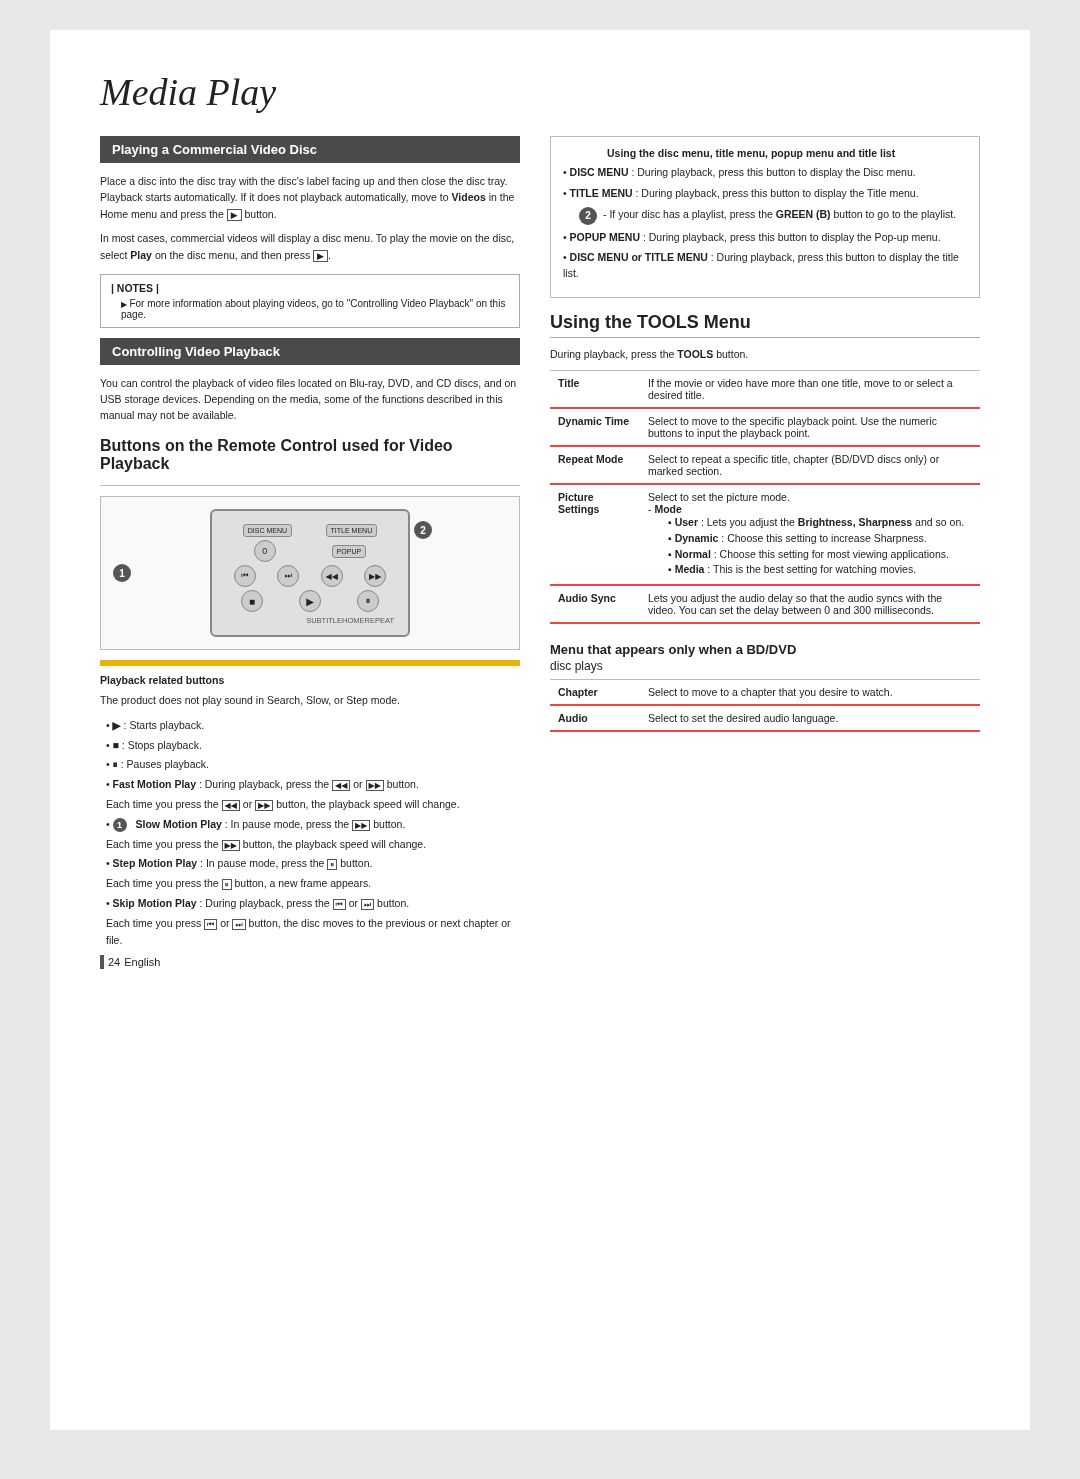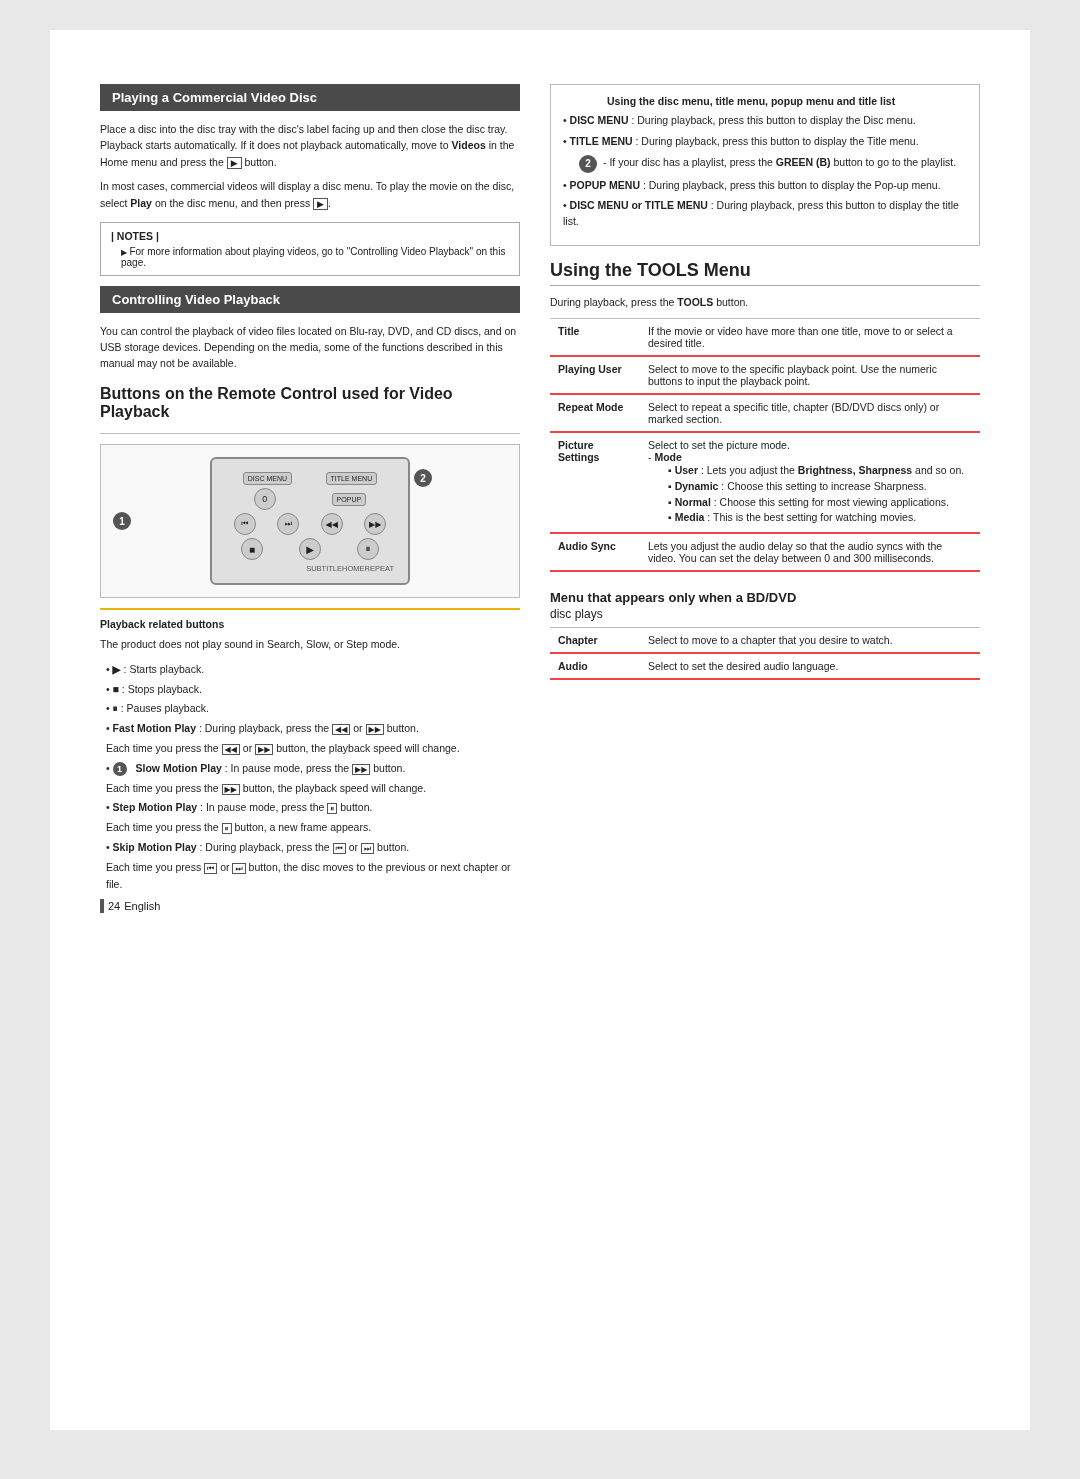--- a/index.html
+++ b/index.html
@@ -145,21 +145,21 @@
       justify-content: center;
       font-size: 10px;
       font-weight: bold;
       flex-shrink: 0;
     }
     .badge-1-bottom {
       margin-right: 6px;
     }
     
     .playback-section {
-      border-top: 2px solid #eab308;
+      border-top: 6px solid #eab308;
       padding-top: 8px;
       margin-top: 6px;
     }
     .playback-title {
       font-weight: bold;
       font-size: 10.5px;
       margin-bottom: 6px;
     }
     .bullet-list {
       list-style: none;
@@ -253,20 +253,21 @@
       border: none;
       border-top: 1px solid #bbb;
       margin: 12px 0 8px 0;
     }
   </style>
 </head>
 <body>
 
 <div class="page">
 
+  <div class="page-title">Media Play</div>
 
   <div class="two-col">
 
     <div class="col-left">
 
       <div>
         <div class="section-header">Playing a Commercial Video Disc</div>
         <p class="body-text">
           Place a disc into the disc tray with the disc's label facing up and then close the disc tray. Playback starts automatically. If it does not playback automatically, move to <b>Videos</b> in the Home menu and press the <span style="border:1px solid #555;padding:0 3px;font-size:9px;">▶</span> button.
         </p>
@@ -373,21 +374,21 @@
         <div class="tools-title">Using the TOOLS Menu</div>
         <p class="body-text">During playback, press the <b>TOOLS</b> button.</p>
 
         <table class="tools-table">
           <tbody>
             <tr>
               <td>Title</td>
               <td>If the movie or video have more than one title, move to or select a desired title.</td>
             </tr>
             <tr>
-              <td>Playing User</td>
+              <td>Dynamic Time</td>
               <td>Select to move to the specific playback point. Use the numeric buttons to input the playback point.</td>
             </tr>
             <tr>
               <td>Repeat Mode</td>
               <td>Select to repeat a specific title, chapter (BD/DVD discs only) or marked section.</td>
             </tr>
             <tr>
               <td>Picture<br>Settings</td>
               <td>
                 Select to set the picture mode.<br>

